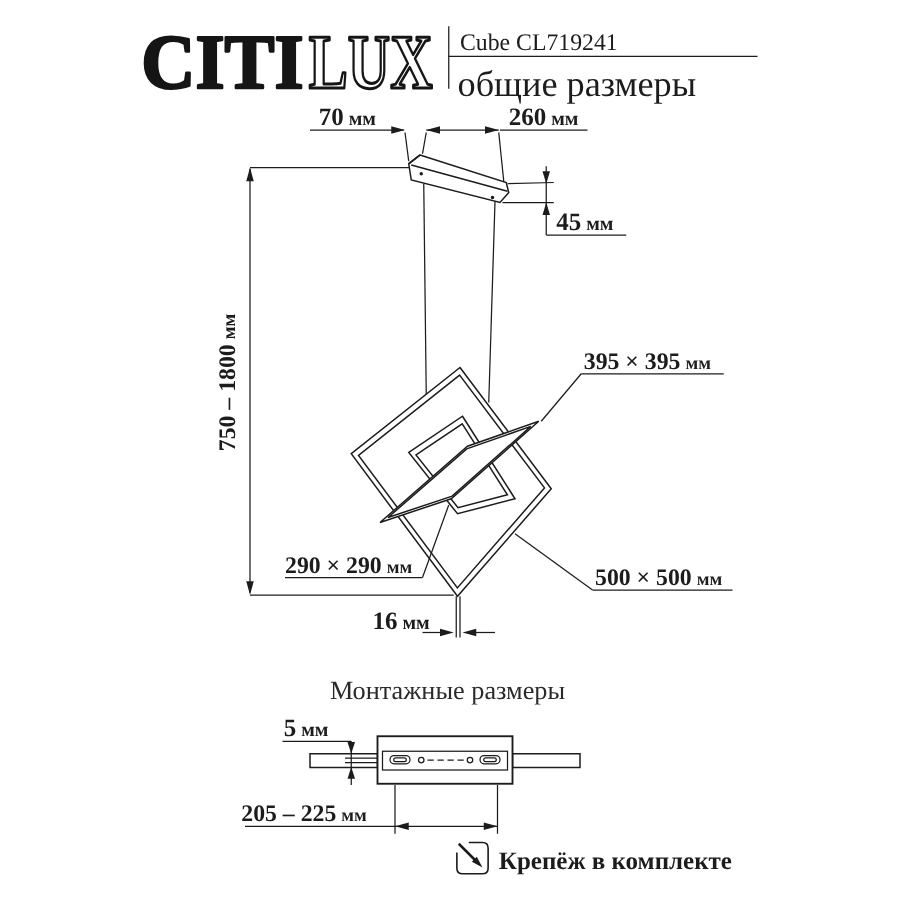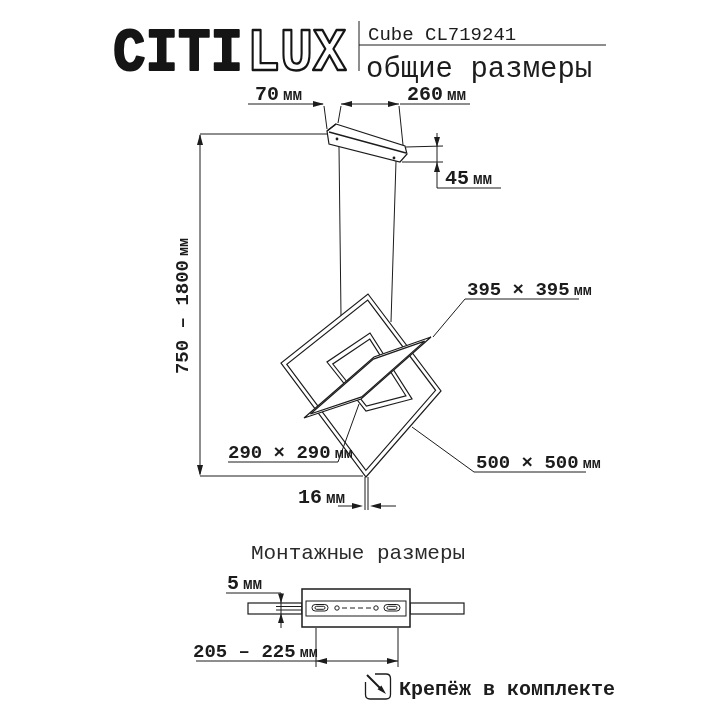--- a/index.html
+++ b/index.html
@@ -1,17 +1,17 @@
 <!DOCTYPE html>
 <html><head>
 <meta charset="utf-8">
 <style>
   html,body{margin:0;padding:0;background:#ffffff;}
   .page{position:relative;width:720px;height:720px;background:#ffffff;overflow:hidden;
-        font-family:Liberation Mono, monospace;}
+        font-family:Liberation Serif, serif;}
   svg{position:absolute;left:0;top:0;}
   svg text{fill:#1c1c1c;}
   .logo1{font-weight:bold;fill:#151515;stroke:#151515;stroke-width:2;stroke-linejoin:round;paint-order:stroke;}
   .logo2{font-weight:bold;fill:#ffffff;stroke:#151515;stroke-width:2.4;stroke-linejoin:round;}
   .hdr-product{font-size:19px;}
   .hdr-sub{font-size:29px;}
   .dim{font-weight:bold;font-size:20px;}
   .dim .unit{font-size:16px;}
   .dim-sm{font-weight:bold;font-size:19px;}
   .dim-sm .unit{font-size:15px;}

